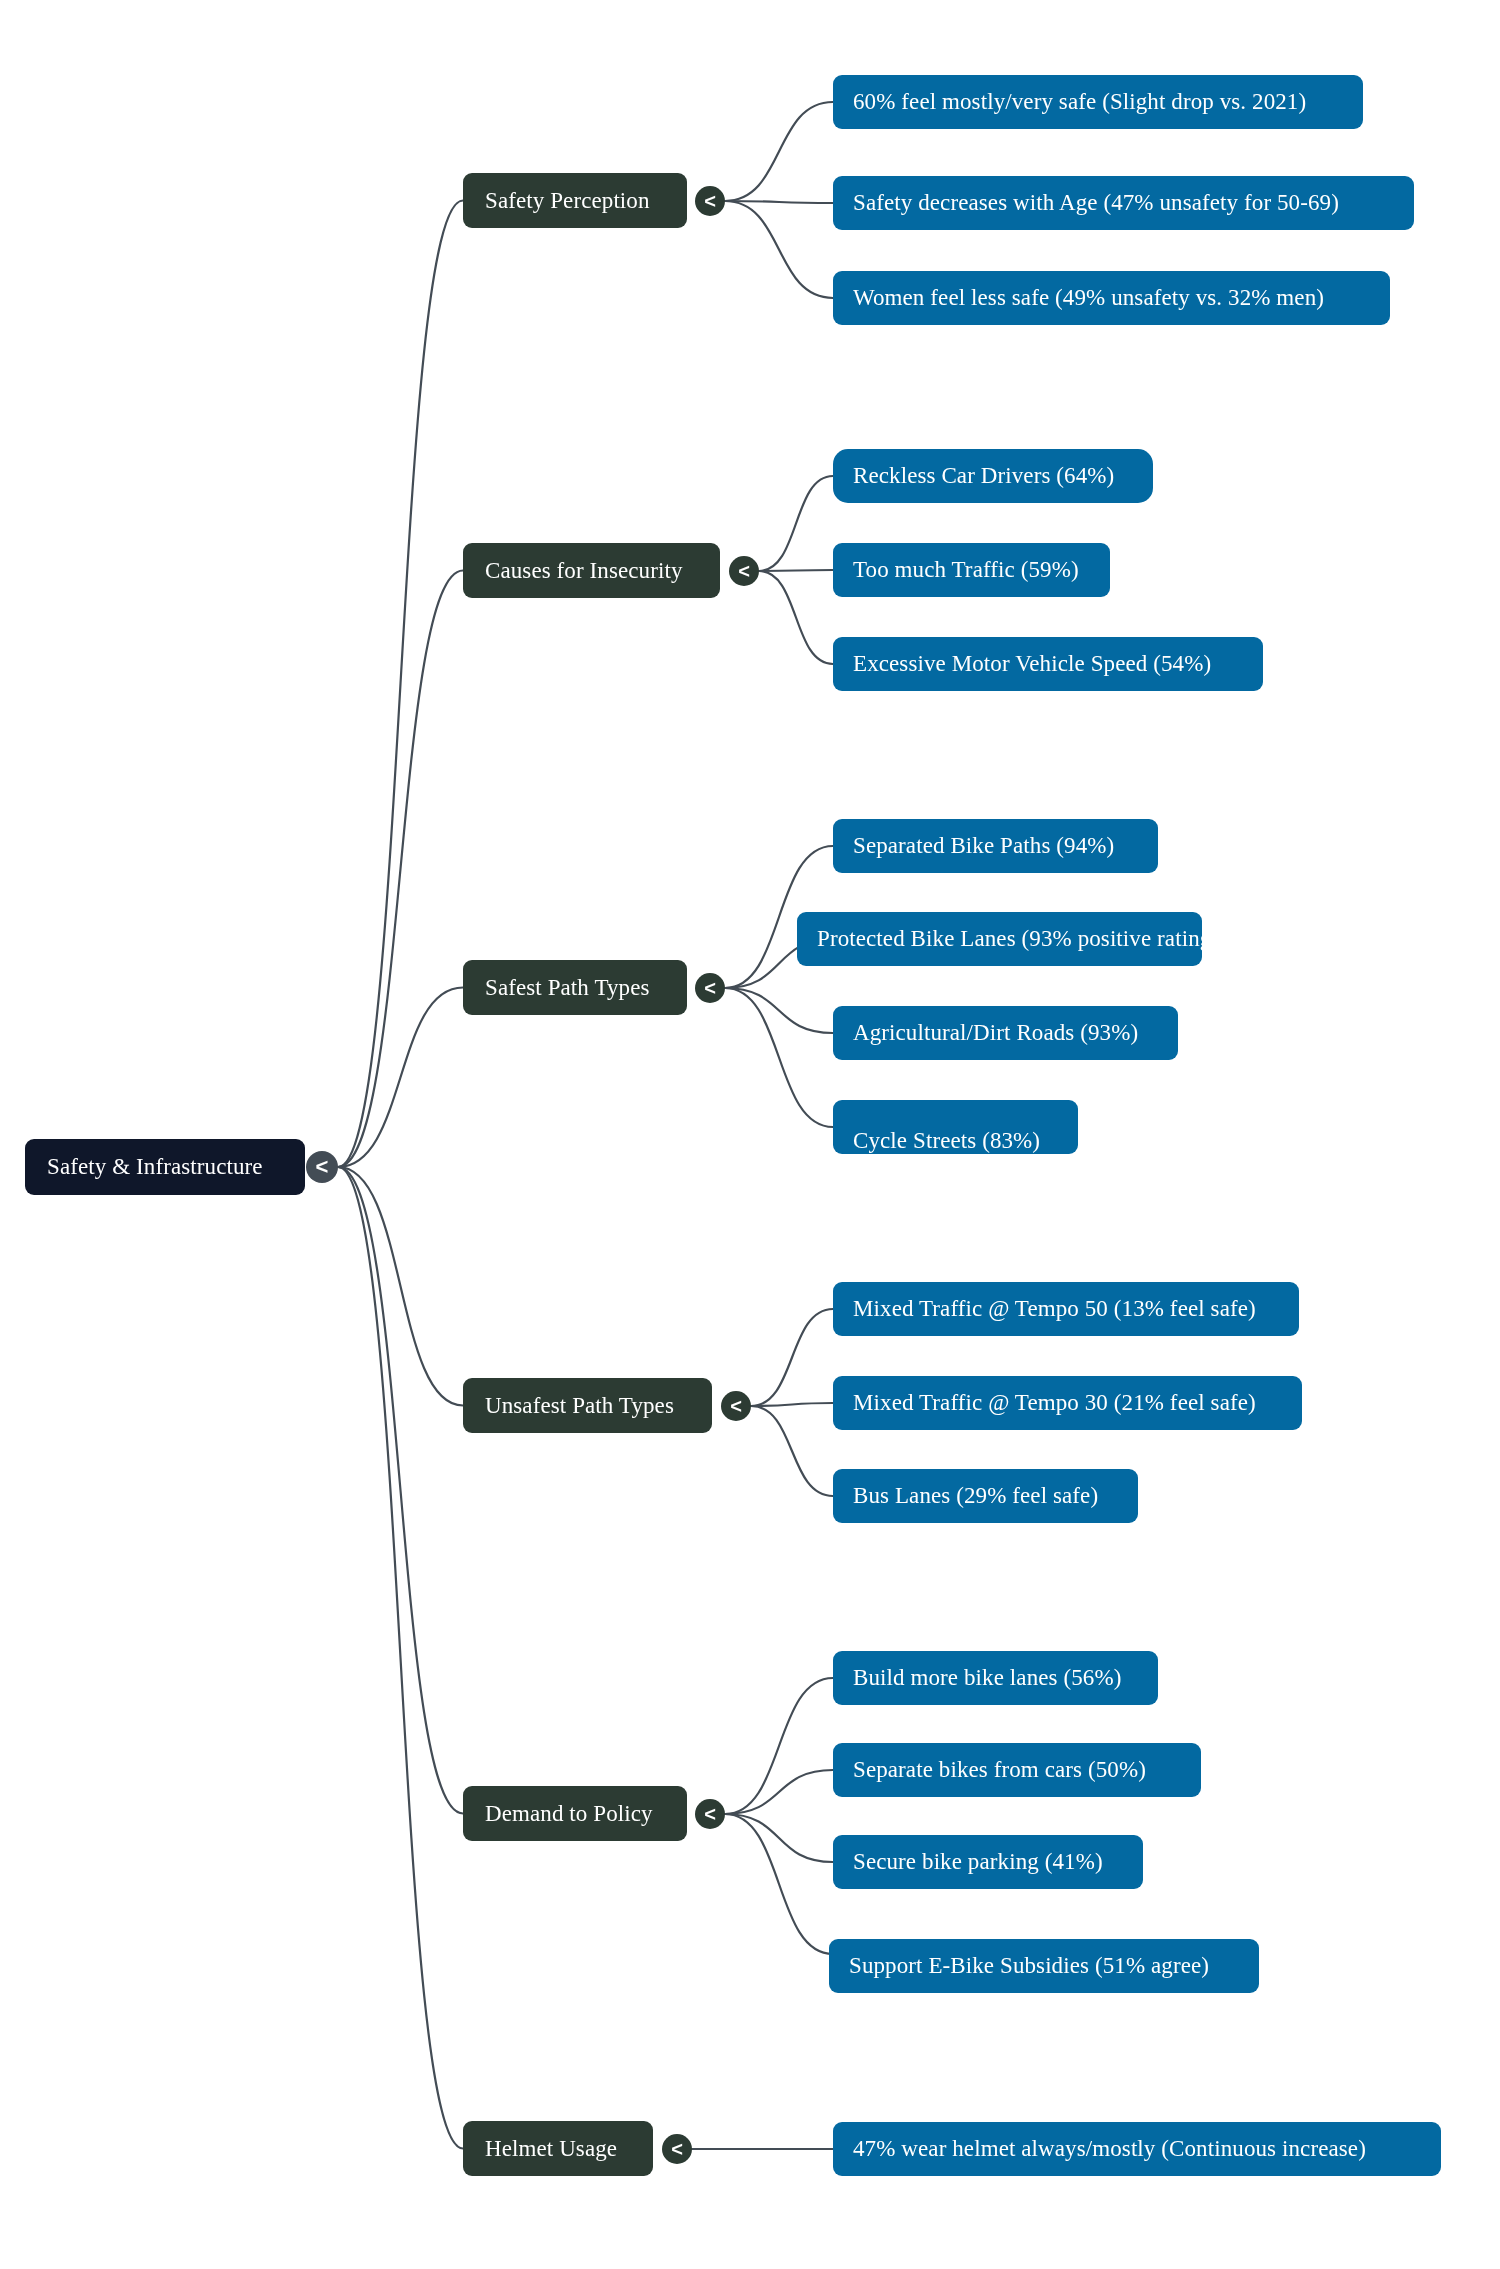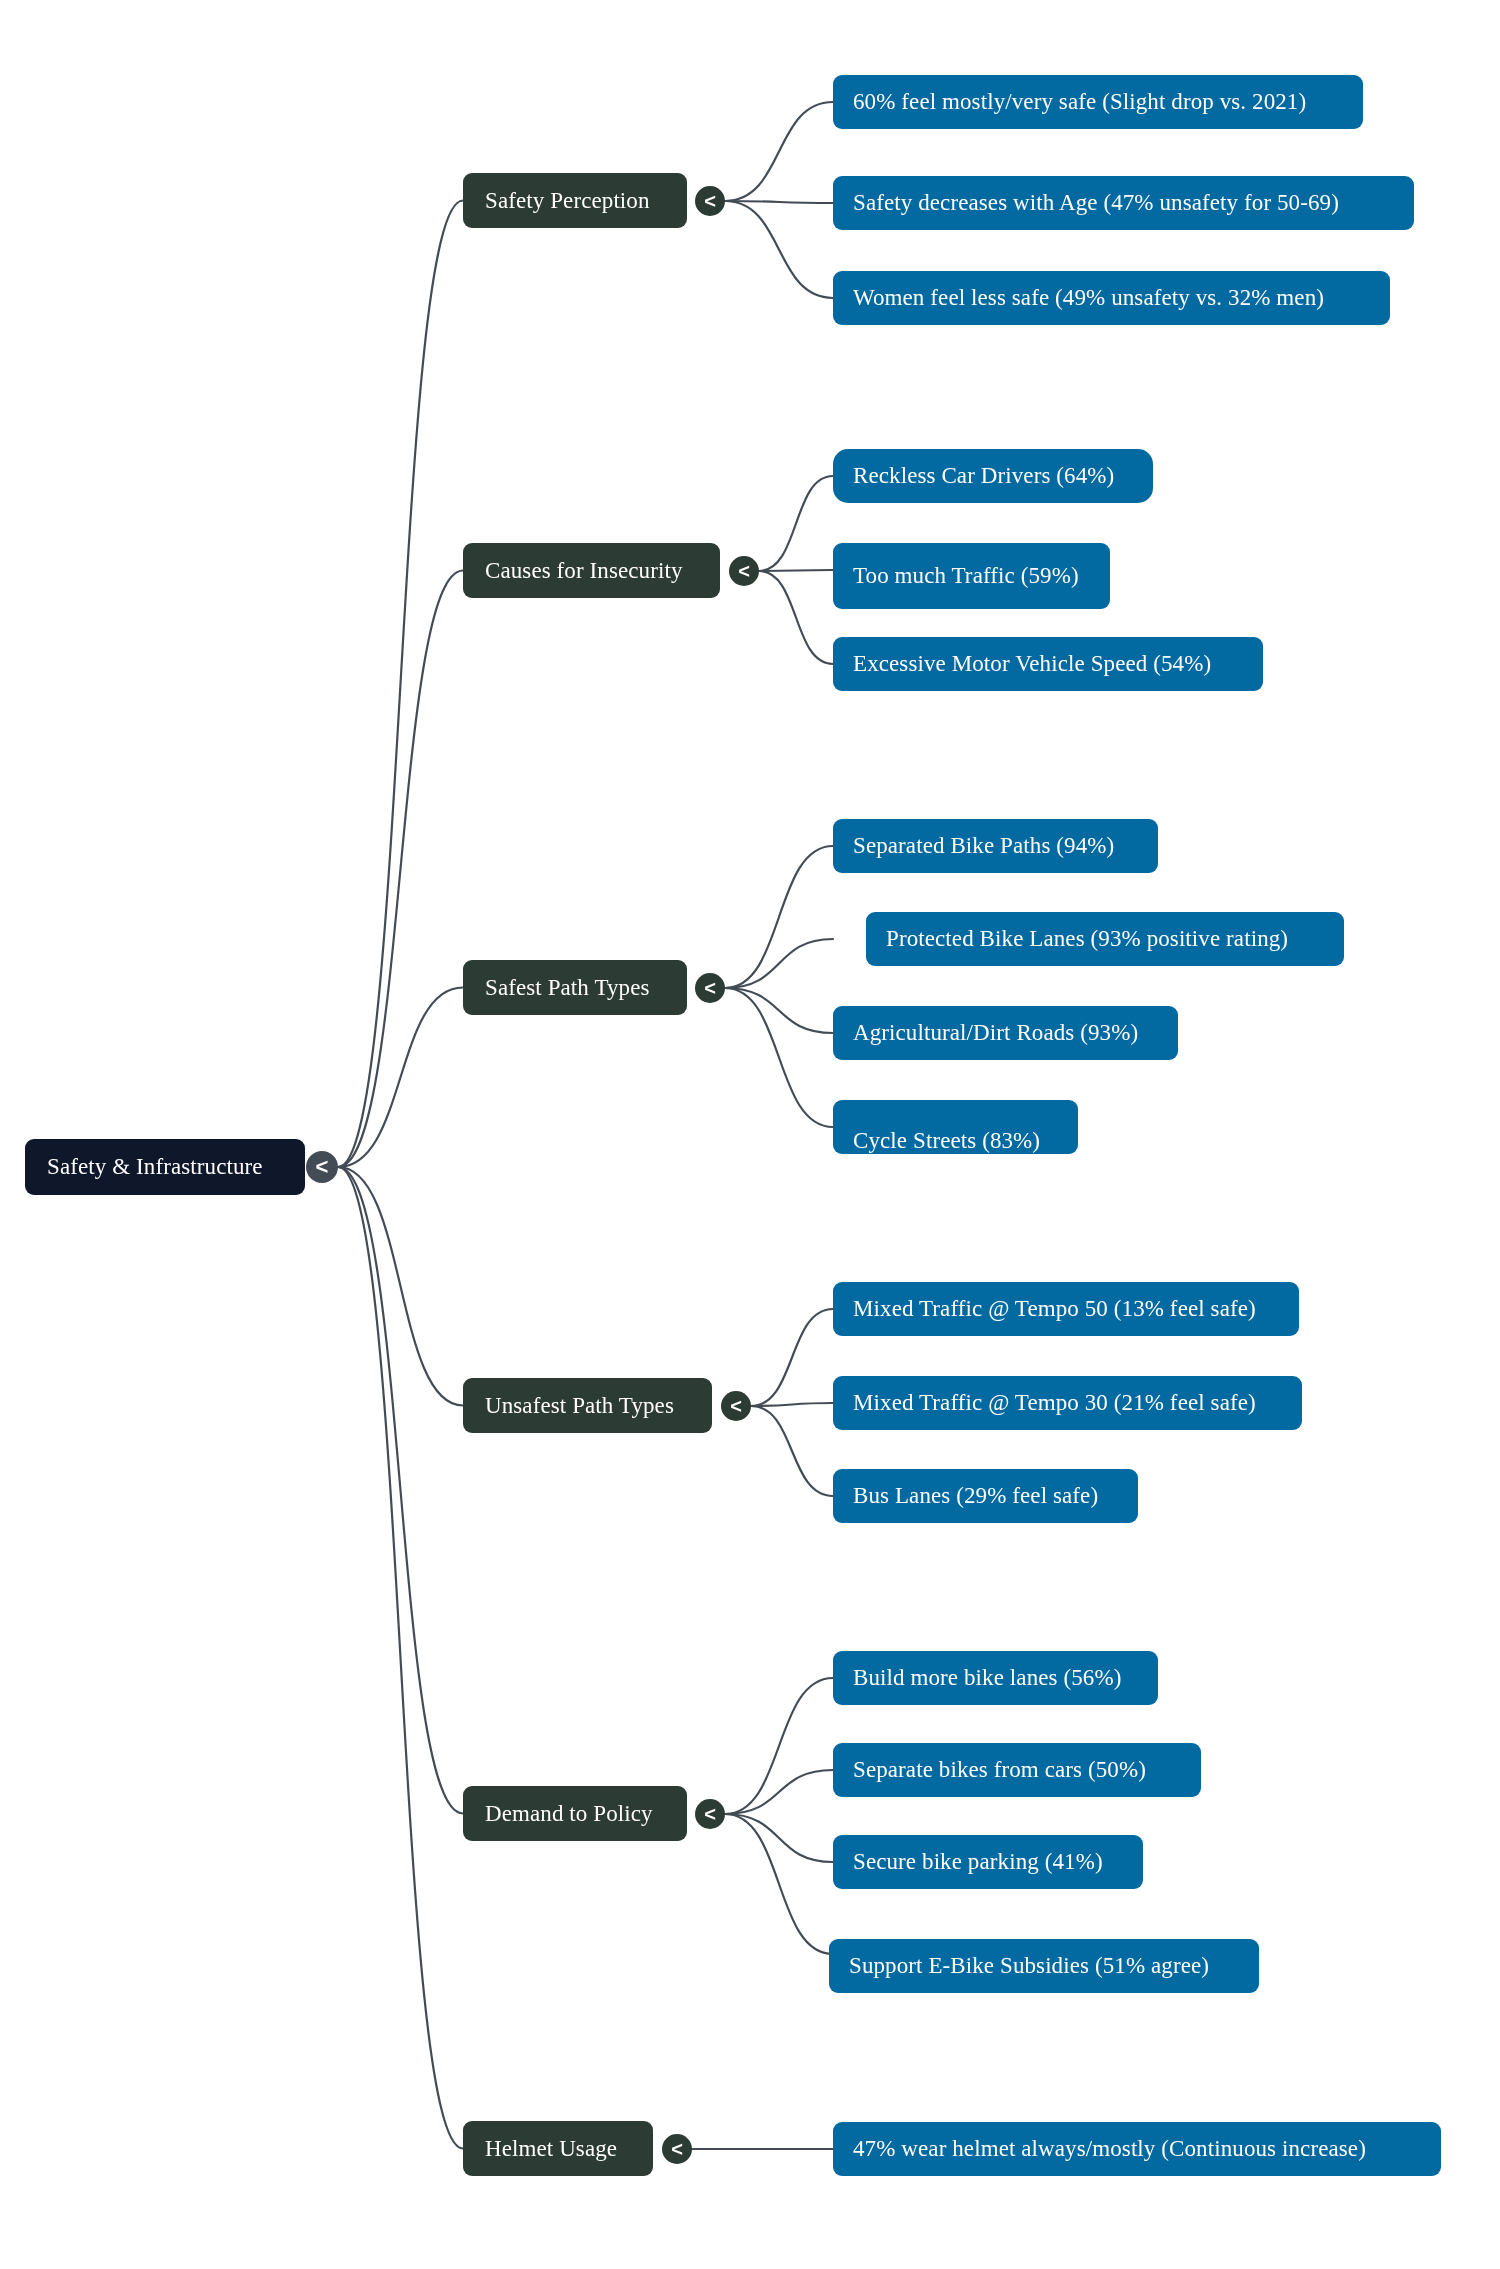--- a/index.html
+++ b/index.html
@@ -118,34 +118,34 @@
     <div class="node node-leaf" style="left: 833px; top: 271px; width: 557px; height: 54px;">
       <span>Women feel less safe (49% unsafety vs. 32% men)</span>
     </div>
     <div class="node node-branch" style="left: 463px; top: 543px; width: 257px; height: 55px;">
       <span>Causes for Insecurity</span>
     </div>
     <div class="connector connector-branch" style="left: 729px; top: 556px; width: 30px; height: 30px; font-size: 20px;">&lt;</div>
     <div class="node node-leaf" style="left: 833px; top: 449px; width: 320px; height: 54px; border-radius: 15px;">
       <span>Reckless Car Drivers (64%)</span>
     </div>
-    <div class="node node-leaf" style="left: 833px; top: 543px; width: 277px; height: 66px;">
+    <div class="node node-leaf" style="left: 833px; top: 543px; width: 277px; height: 54px;">
       <span>Too much Traffic (59%)</span>
     </div>
     <div class="node node-leaf" style="left: 833px; top: 637px; width: 430px; height: 54px;">
       <span>Excessive Motor Vehicle Speed (54%)</span>
     </div>
     <div class="node node-branch" style="left: 463px; top: 960px; width: 224px; height: 55px;">
       <span>Safest Path Types</span>
     </div>
     <div class="connector connector-branch" style="left: 695px; top: 973px; width: 30px; height: 30px; font-size: 20px;">&lt;</div>
     <div class="node node-leaf" style="left: 833px; top: 819px; width: 325px; height: 54px;">
       <span>Separated Bike Paths (94%)</span>
     </div>
-    <div class="node node-leaf" style="left: 866px; top: 912px; width: 478px; height: 54px;">
+    <div class="node node-leaf" style="left: 797px; top: 912px; width: 405px; height: 54px;">
       <span>Protected Bike Lanes (93% positive rating)</span>
     </div>
     <div class="node node-leaf" style="left: 833px; top: 1006px; width: 345px; height: 54px;">
       <span>Agricultural/Dirt Roads (93%)</span>
     </div>
     <div class="node node-leaf" style="left: 833px; top: 1100px; width: 245px; height: 54px; align-items: flex-end;">
       <span>Cycle Streets (83%)</span>
     </div>
     <div class="node node-branch" style="left: 463px; top: 1378px; width: 249px; height: 55px;">
       <span>Unsafest Path Types</span>

